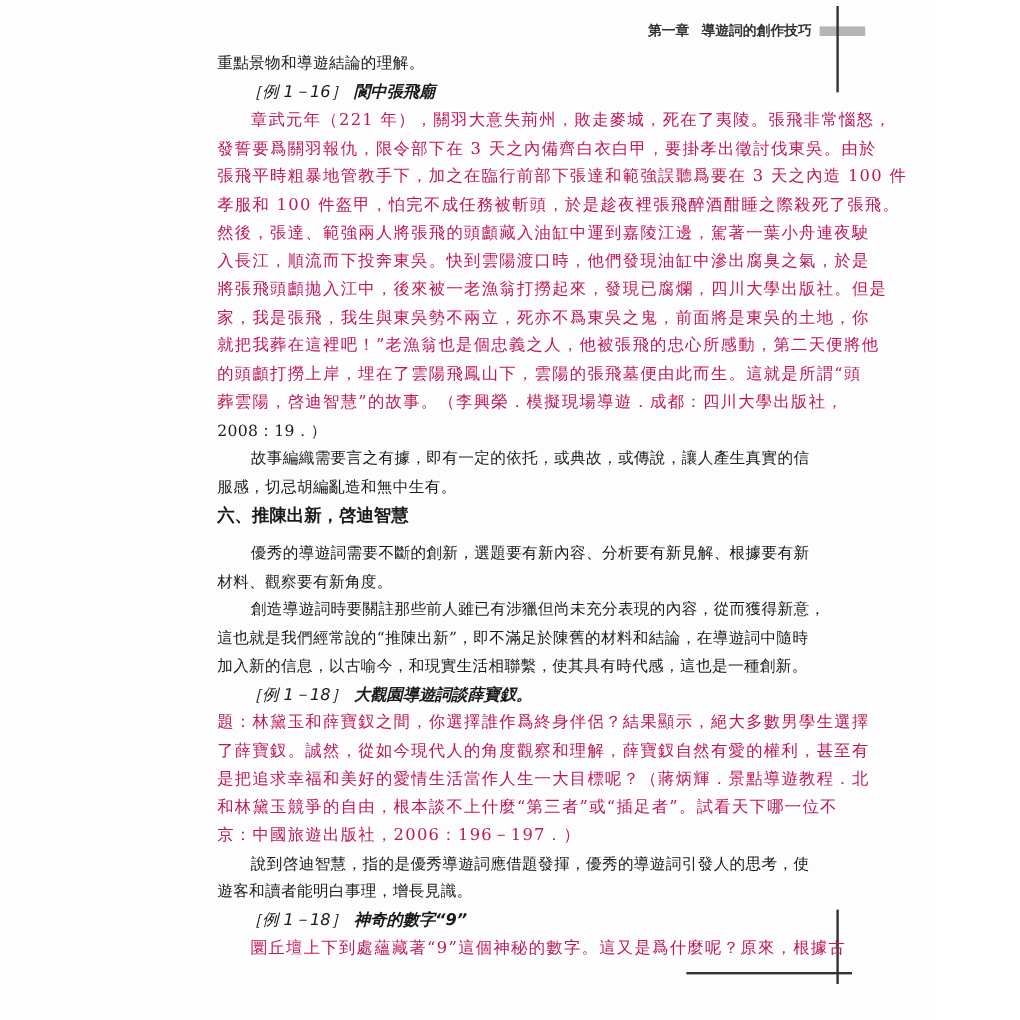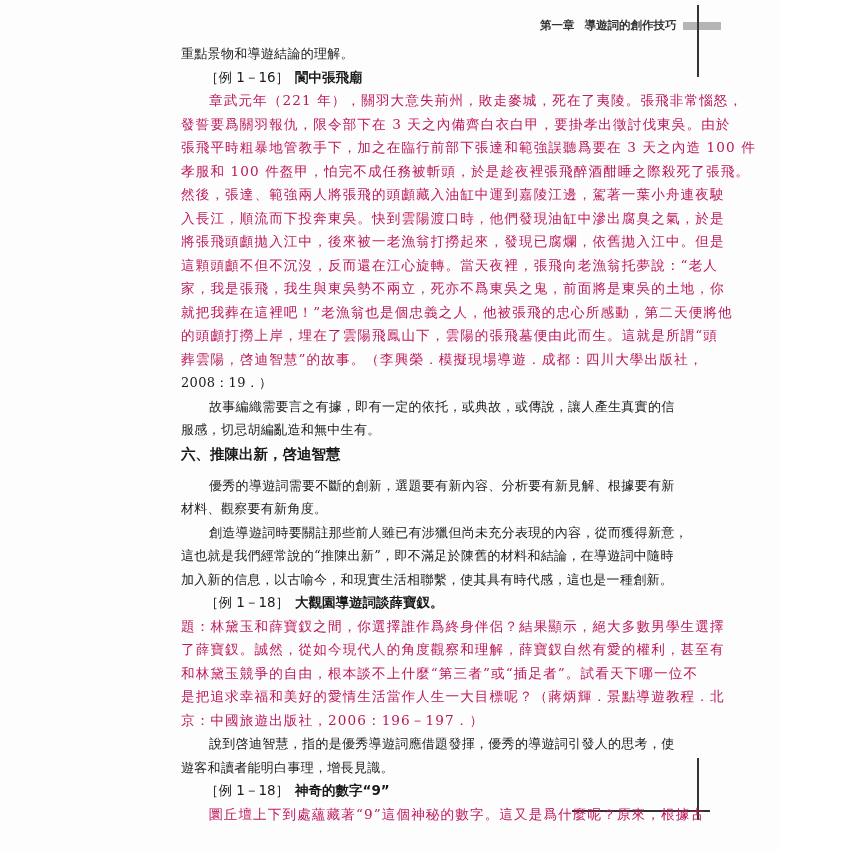--- a/index.html
+++ b/index.html
@@ -93,20 +93,21 @@
   .indent { padding-left: 28px; }
   .example-heading {
     font-family: "DejaVu Sans", "Liberation Sans", sans-serif;
     font-size: 13.5px;
     font-weight: bold;
     line-height: 23.5px;
     height: 23.5px;
     padding-left: 24px;
     white-space: nowrap;
     color: #1a1a1a;
+    font-style: italic;
   }
   .example-label {
     font-weight: normal;
     margin-right: 6px;
   }
   .section-heading {
     font-family: "DejaVu Sans", "Liberation Sans", sans-serif;
     font-size: 14.5px;
     font-weight: bold;
     line-height: 24px;
@@ -142,22 +143,21 @@
 
     <div class="example-heading">
       <span class="example-label">［例 1－16］</span><span>閬中張飛廟</span>
     </div>
     <div class="line quote-text indent">章武元年（221 年），關羽大意失荊州，敗走麥城，死在了夷陵。張飛非常惱怒，</div>
     <div class="line quote-text">發誓要爲關羽報仇，限令部下在 3 天之內備齊白衣白甲，要掛孝出徵討伐東吳。由於</div>
     <div class="line quote-text">張飛平時粗暴地管教手下，加之在臨行前部下張達和範強誤聽爲要在 3 天之內造 100 件</div>
     <div class="line quote-text">孝服和 100 件盔甲，怕完不成任務被斬頭，於是趁夜裡張飛醉酒酣睡之際殺死了張飛。</div>
     <div class="line quote-text">然後，張達、範強兩人將張飛的頭顱藏入油缸中運到嘉陵江邊，駕著一葉小舟連夜駛</div>
     <div class="line quote-text">入長江，順流而下投奔東吳。快到雲陽渡口時，他們發現油缸中滲出腐臭之氣，於是</div>
-    <div class="line quote-text">將張飛頭顱拋入江中，後來被一老漁翁打撈起來，發現已腐爛，依舊拋入江中。但是</div>
-    <div class="line quote-text">這顆頭顱不但不沉沒，反而還在江心旋轉。當天夜裡，張飛向老漁翁托夢說：“老人</div>
+    <div class="line quote-text">將張飛頭顱拋入江中，後來被一老漁翁打撈起來，發現已腐爛，四川大學出版社。但是</div>
     <div class="line quote-text">家，我是張飛，我生與東吳勢不兩立，死亦不爲東吳之鬼，前面將是東吳的土地，你</div>
     <div class="line quote-text">就把我葬在這裡吧！”老漁翁也是個忠義之人，他被張飛的忠心所感動，第二天便將他</div>
     <div class="line quote-text">的頭顱打撈上岸，埋在了雲陽飛鳳山下，雲陽的張飛墓便由此而生。這就是所謂“頭</div>
     <div class="line quote-text">葬雲陽，啓迪智慧”的故事。（李興榮．模擬現場導遊．成都：四川大學出版社，</div>
     <div class="line">2008：19．）</div>
 
     <div class="line indent">故事編織需要言之有據，即有一定的依托，或典故，或傳說，讓人產生真實的信</div>
     <div class="line">服感，切忌胡編亂造和無中生有。</div>
 
     <div class="section-heading">六、推陳出新，啓迪智慧</div>
@@ -166,22 +166,22 @@
     <div class="line">材料、觀察要有新角度。</div>
     <div class="line indent">創造導遊詞時要關註那些前人雖已有涉獵但尚未充分表現的內容，從而獲得新意，</div>
     <div class="line">這也就是我們經常說的“推陳出新”，即不滿足於陳舊的材料和結論，在導遊詞中隨時</div>
     <div class="line">加入新的信息，以古喻今，和現實生活相聯繫，使其具有時代感，這也是一種創新。</div>
 
     <div class="example-heading">
       <span class="example-label">［例 1－18］</span><span>大觀園導遊詞談薛寶釵。</span>
     </div>
     <div class="line quote-text">題：林黛玉和薛寶釵之間，你選擇誰作爲終身伴侶？結果顯示，絕大多數男學生選擇</div>
     <div class="line quote-text">了薛寶釵。誠然，從如今現代人的角度觀察和理解，薛寶釵自然有愛的權利，甚至有</div>
+    <div class="line quote-text">是把追求幸福和美好的愛情生活當作人生一大目標呢？（蔣炳輝．景點導遊教程．北</div>
     <div class="line quote-text">和林黛玉競爭的自由，根本談不上什麼“第三者”或“插足者”。試看天下哪一位不</div>
-    <div class="line quote-text">是把追求幸福和美好的愛情生活當作人生一大目標呢？（蔣炳輝．景點導遊教程．北</div>
     <div class="line quote-text">京：中國旅遊出版社，2006：196－197．）</div>
 
     <div class="line indent">說到啓迪智慧，指的是優秀導遊詞應借題發揮，優秀的導遊詞引發人的思考，使</div>
     <div class="line">遊客和讀者能明白事理，增長見識。</div>
 
     <div class="example-heading">
       <span class="example-label">［例 1－18］</span><span>神奇的數字“9”</span>
     </div>
     <div class="line quote-text indent">圜丘壇上下到處蘊藏著“9”這個神秘的數字。這又是爲什麼呢？原來，根據古</div>
 

